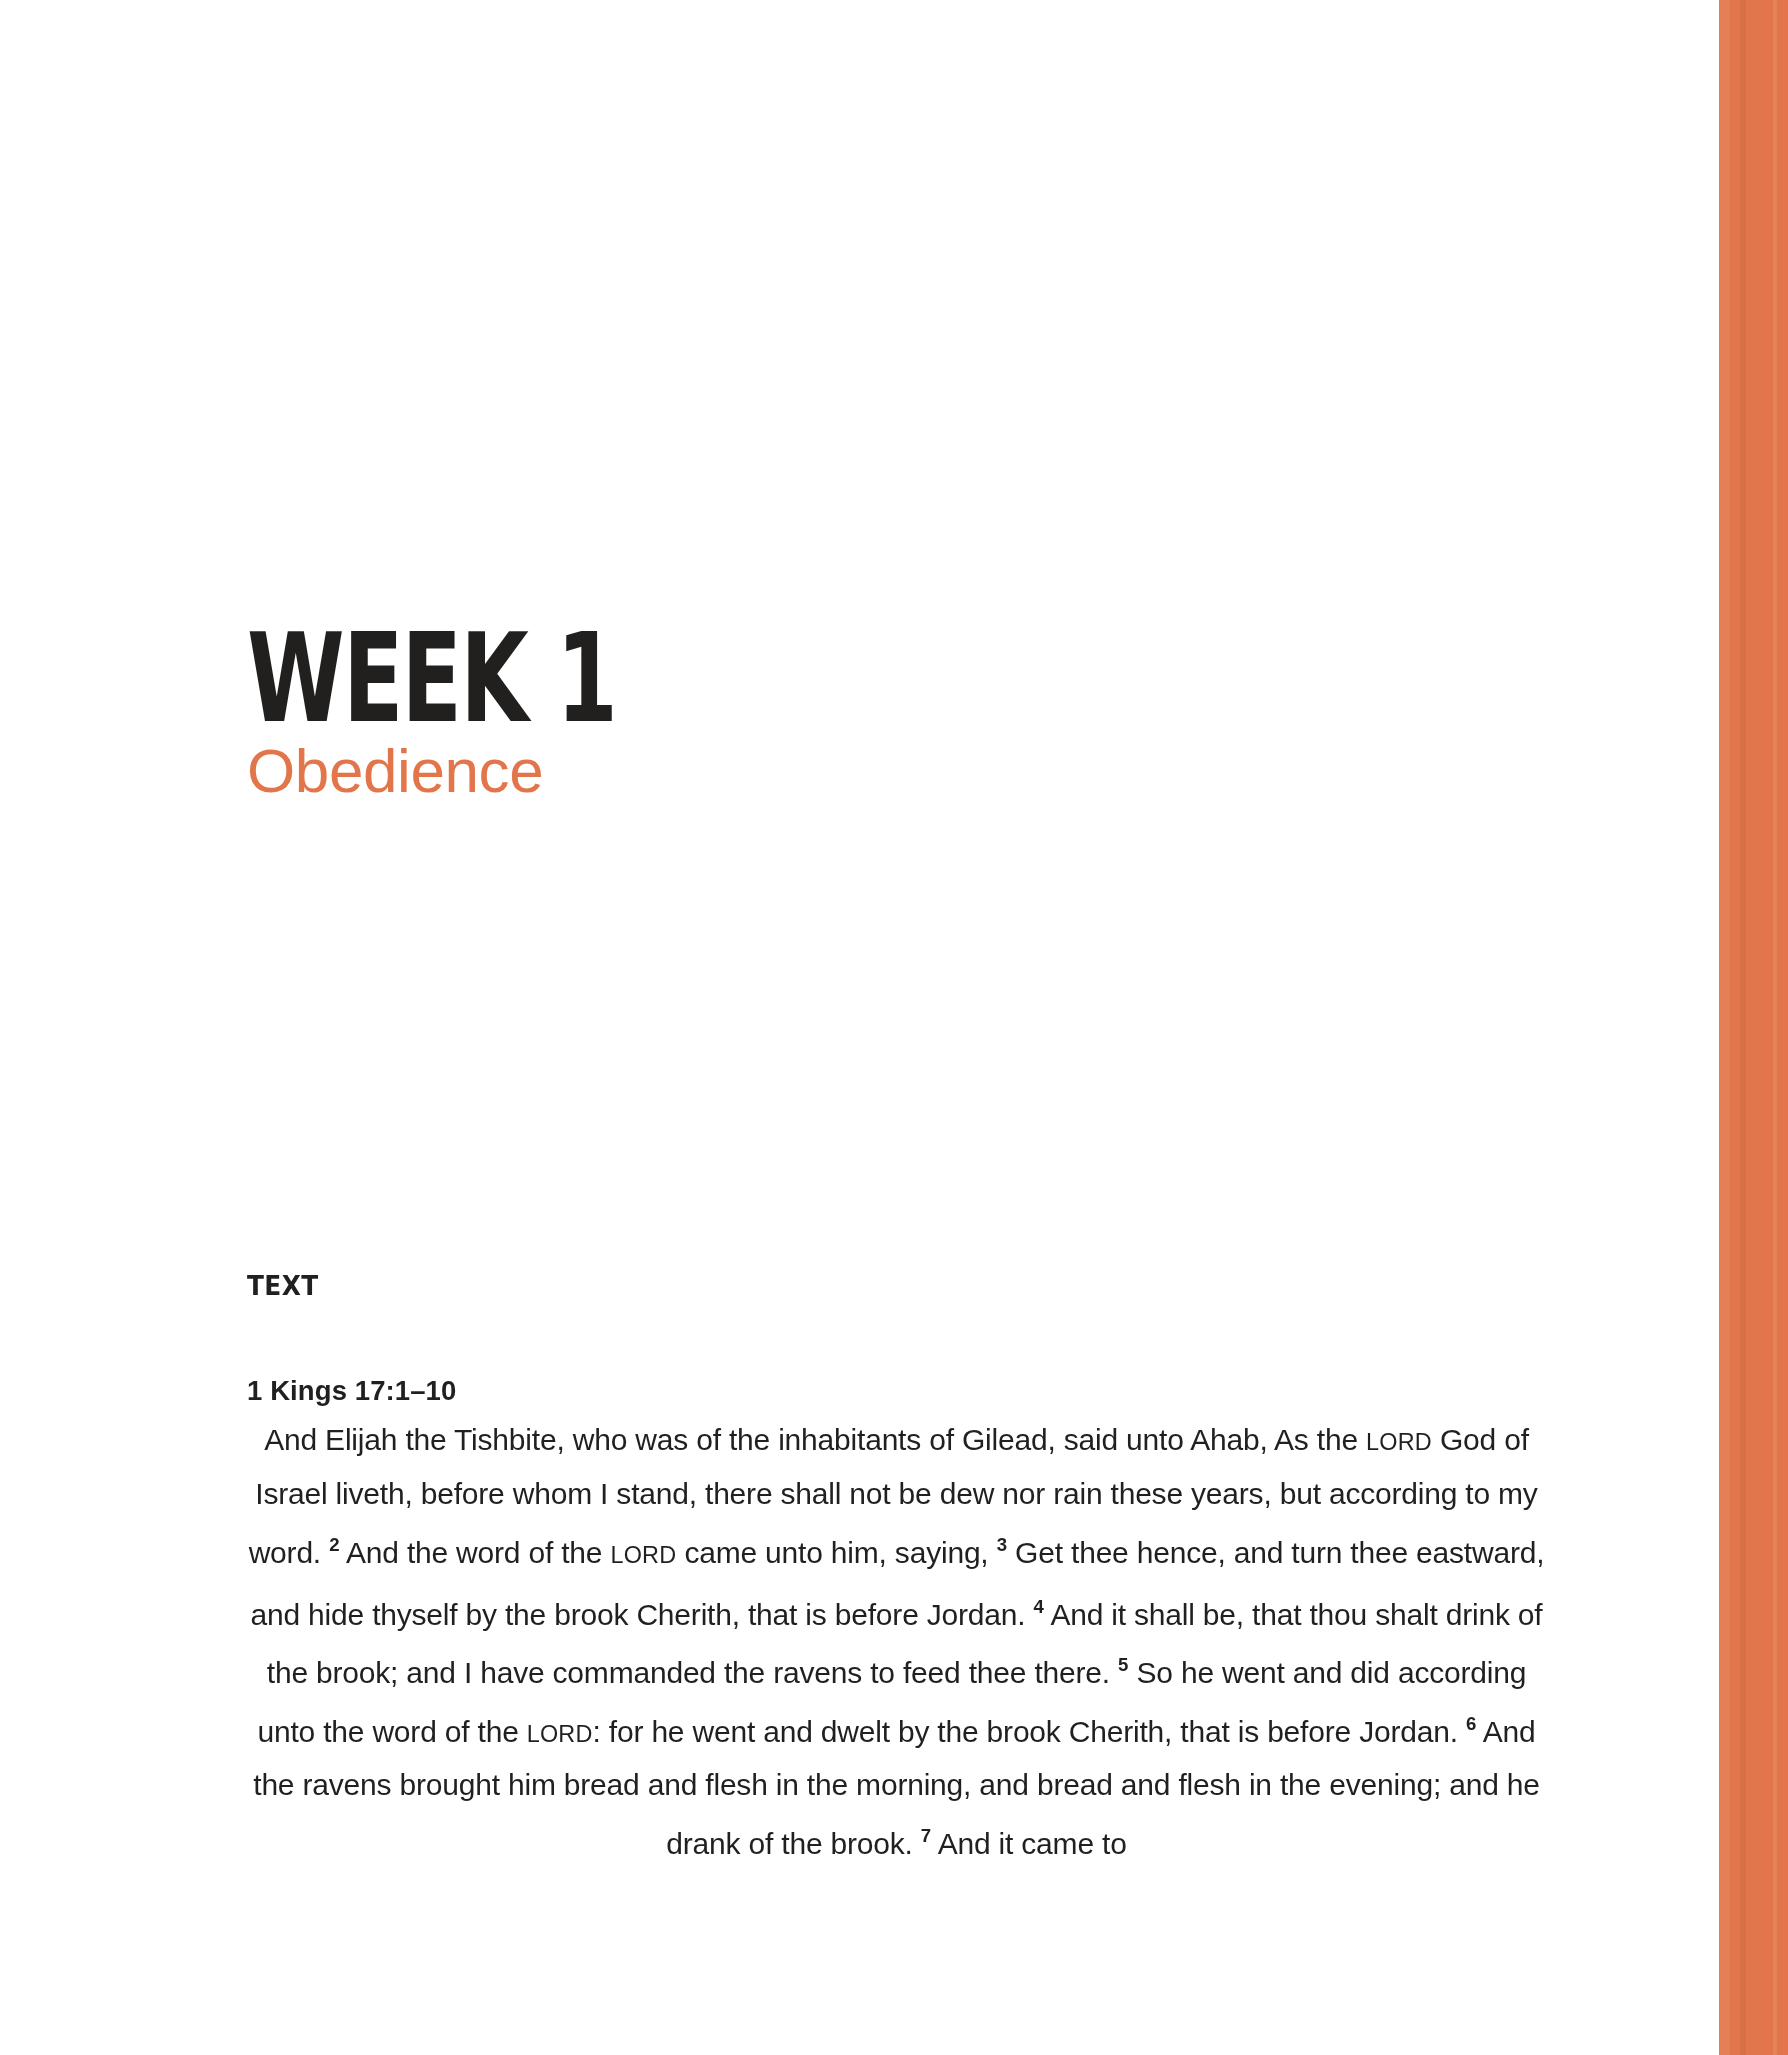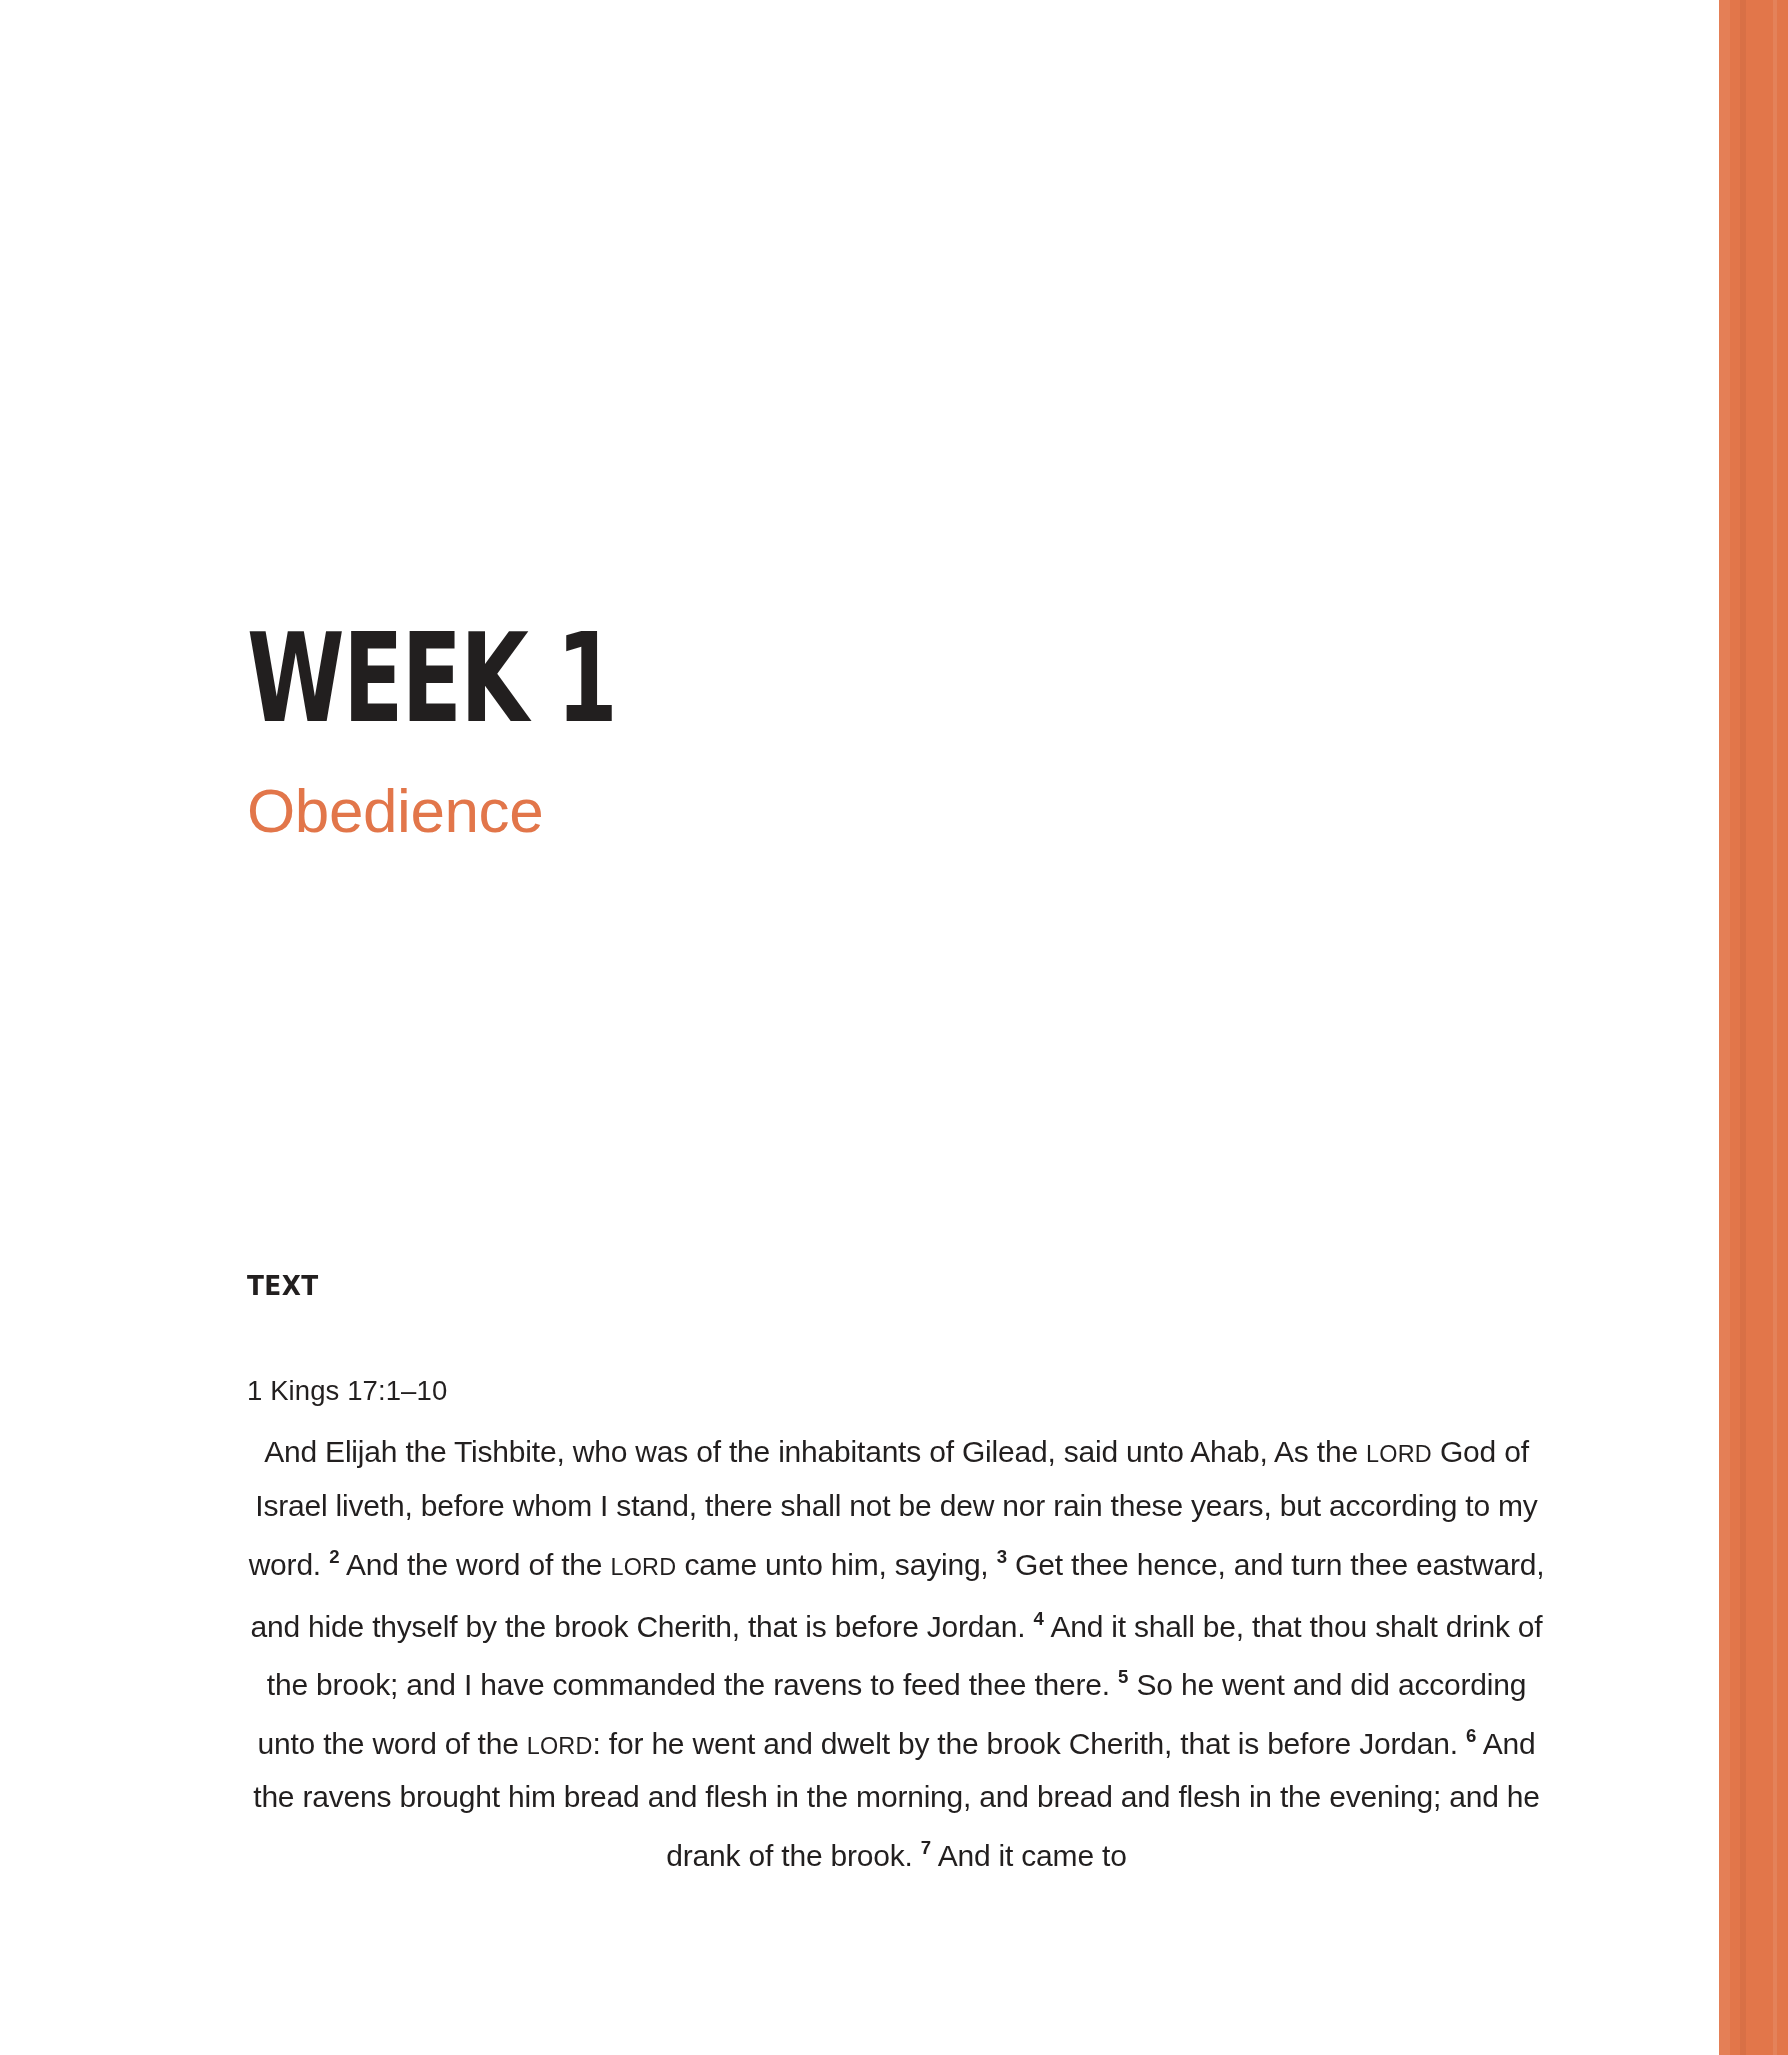--- a/index.html
+++ b/index.html
@@ -75,21 +75,21 @@
     line-height: 1;
     letter-spacing: -2.5px;
     color: #221f1f;
     transform: scaleX(0.72);
     transform-origin: left top;
     white-space: nowrap;
   }
 
   .week-subtitle {
     position: absolute;
-    top: 726px;
+    top: 686px;
     left: 0;
     font-family: "Liberation Sans", sans-serif;
     font-weight: 400;
     font-size: 62px;
     line-height: 1.1;
     color: #e2764a;
     letter-spacing: -0.4px;
   }
 
   .section-label {
@@ -111,25 +111,25 @@
     left: 0;
     width: 1299px;
     font-family: "Liberation Sans", sans-serif;
     font-size: 30px;
     line-height: 51px;
     color: #221f1f;
     letter-spacing: -0.2px;
   }
   .passage-ref {
     display: block;
-    font-weight: 400;
+    font-weight: 700;
     font-size: 27.5px;
     line-height: 39px;
     letter-spacing: 0.1px;
-    margin-bottom: 16px;
+    margin-bottom: 4px;
   }
   .passage-body {
     display: block;
     text-align: center;
   }
   .smallcaps {
     font-size: 0.78em;
     letter-spacing: 0.2px;
   }
   .vnum {

